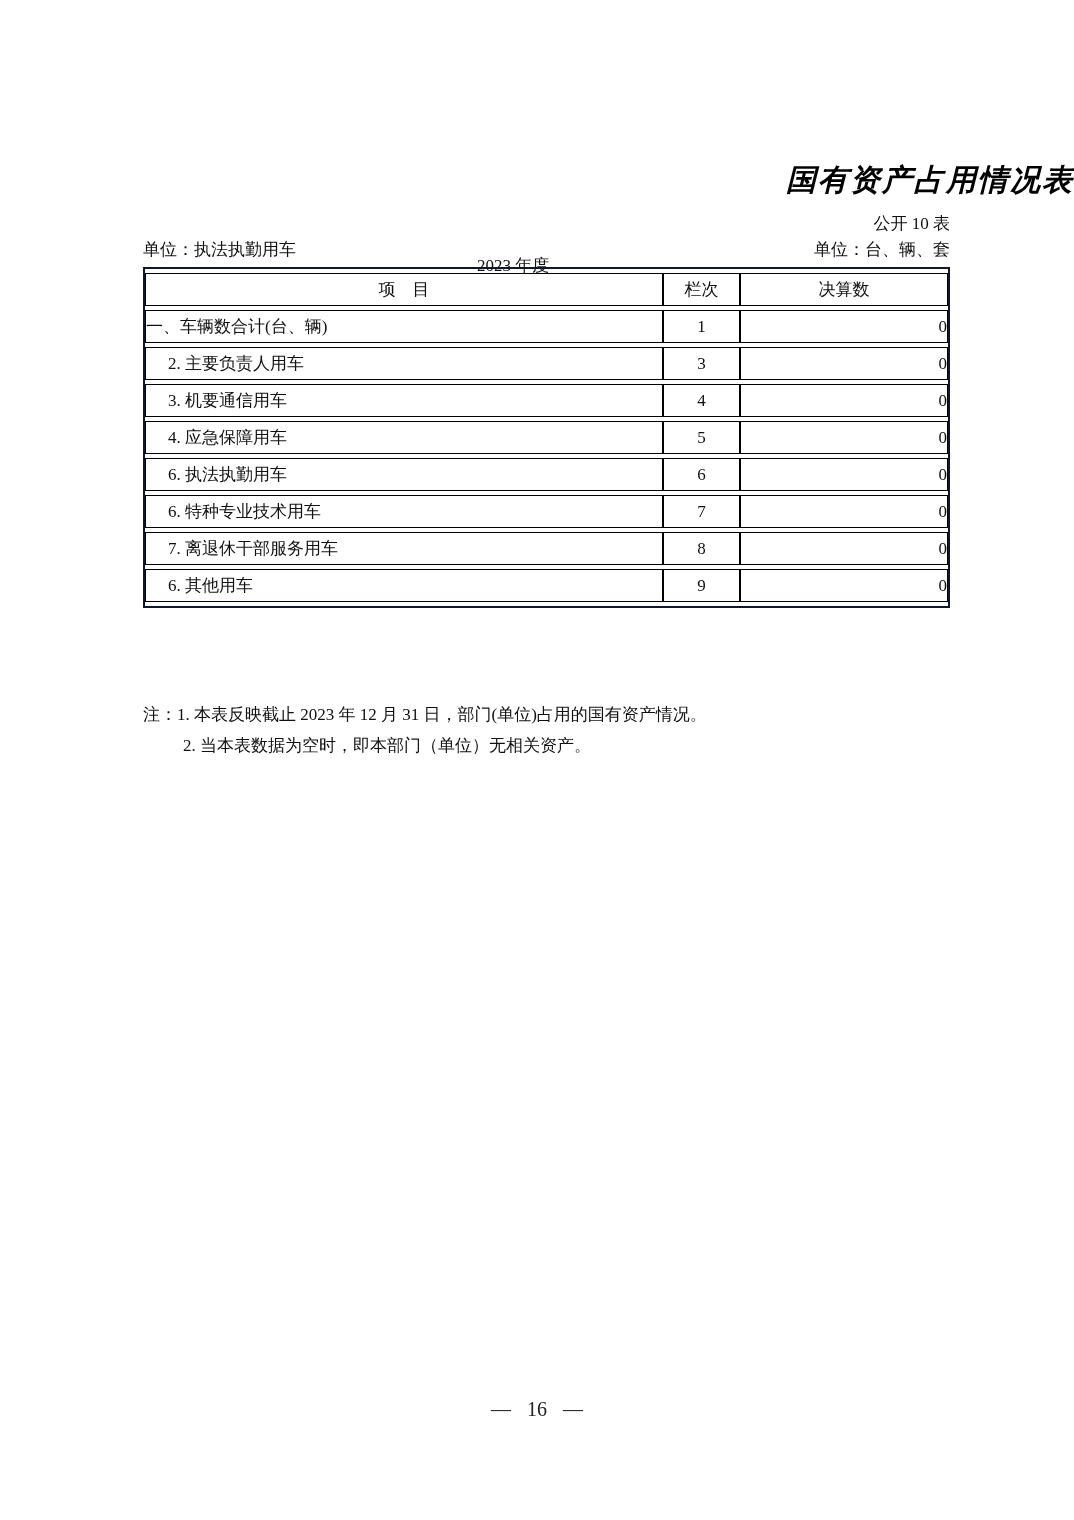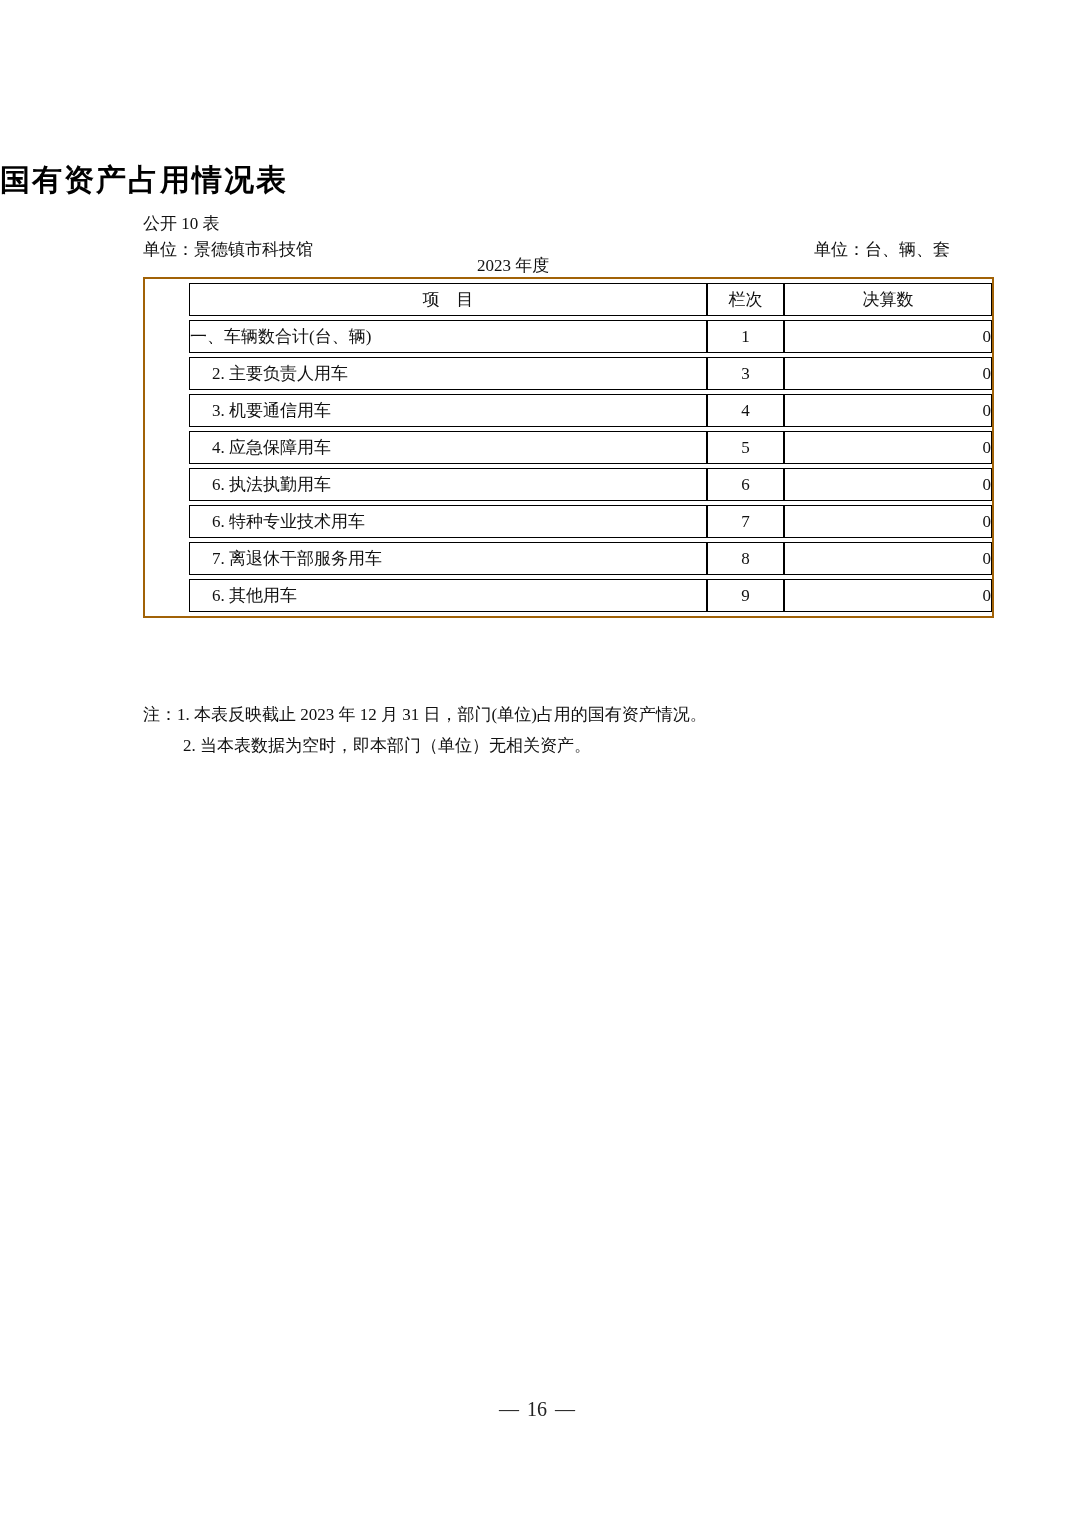--- a/index.html
+++ b/index.html
@@ -11,56 +11,56 @@
     background: #ffffff;
     color: #111111;
     font-family: "Liberation Serif", "DejaVu Serif", serif;
     overflow: hidden;
   }
   .title {
     position: absolute;
     top: 160px;
     left: 0;
     width: 100%;
-    text-align: left;
+    text-align: right;
     font-family: "Liberation Sans", "DejaVu Sans", sans-serif;
     font-weight: bold;
     font-size: 30px;
     letter-spacing: 2px;
     color: #000;
+    font-style: italic;
   }
   .public-label {
     position: absolute;
     top: 212px;
     left: 143px;
     width: 807px;
-    text-align: left;
+    text-align: right;
     font-size: 17px;
   }
   .meta-row {
     position: absolute;
     top: 238px;
     left: 143px;
     width: 807px;
     height: 26px;
     font-size: 17px;
   }
   .meta-row .unit-left  { position: absolute; left: 0; top: 0; }
   .meta-row .year       { position: absolute; left: 334px; top: 0; margin-top: 16px; }
   .meta-row .unit-right { position: absolute; right: 0; top: 0; }
   table.assets {
     position: absolute;
-    top: 277px;
+    top: 267px;
     left: 143px;
     width: 807px;
     table-layout: fixed;
     border-collapse: separate;
     border-spacing: 0 4px;
-    border: 2px solid #a16207;
-    padding-left: 44px;
+    border: 2px solid #0f172a;
   }
   table.assets th, table.assets td {
     border: 1px solid #000;
     font-size: 17px;
     font-weight: normal;
     height: 31px;
     line-height: 31px;
     padding: 0;
     vertical-align: middle;
     overflow: hidden;
@@ -82,33 +82,33 @@
   .notes .note2 { padding-left: 40px; }
   .footer {
     position: absolute;
     top: 1398px;
     left: 0;
     width: 100%;
     text-align: center;
     font-size: 20px;
     color: #222;
   }
-  .footer .pageno { margin: 0 8px; }
+  .footer .pageno { margin: 0 16px; }
 </style>
 </head>
 <body>
 
 <div class="page">
 
   <div class="title">国有资产占用情况表</div>
 
   <div class="public-label">公开 10 表</div>
 
   <div class="meta-row">
-    <span class="unit-left">单位：景德镇市科技馆</span>
+    <span class="unit-left">单位：执法执勤用车</span>
     <span class="year">2023 年度</span>
     <span class="unit-right">单位：台、辆、套</span>
   </div>
 
   <table class="assets">
     <colgroup>
       <col style="width:518px">
       <col style="width:77px">
       <col style="width:208px">
     </colgroup>

